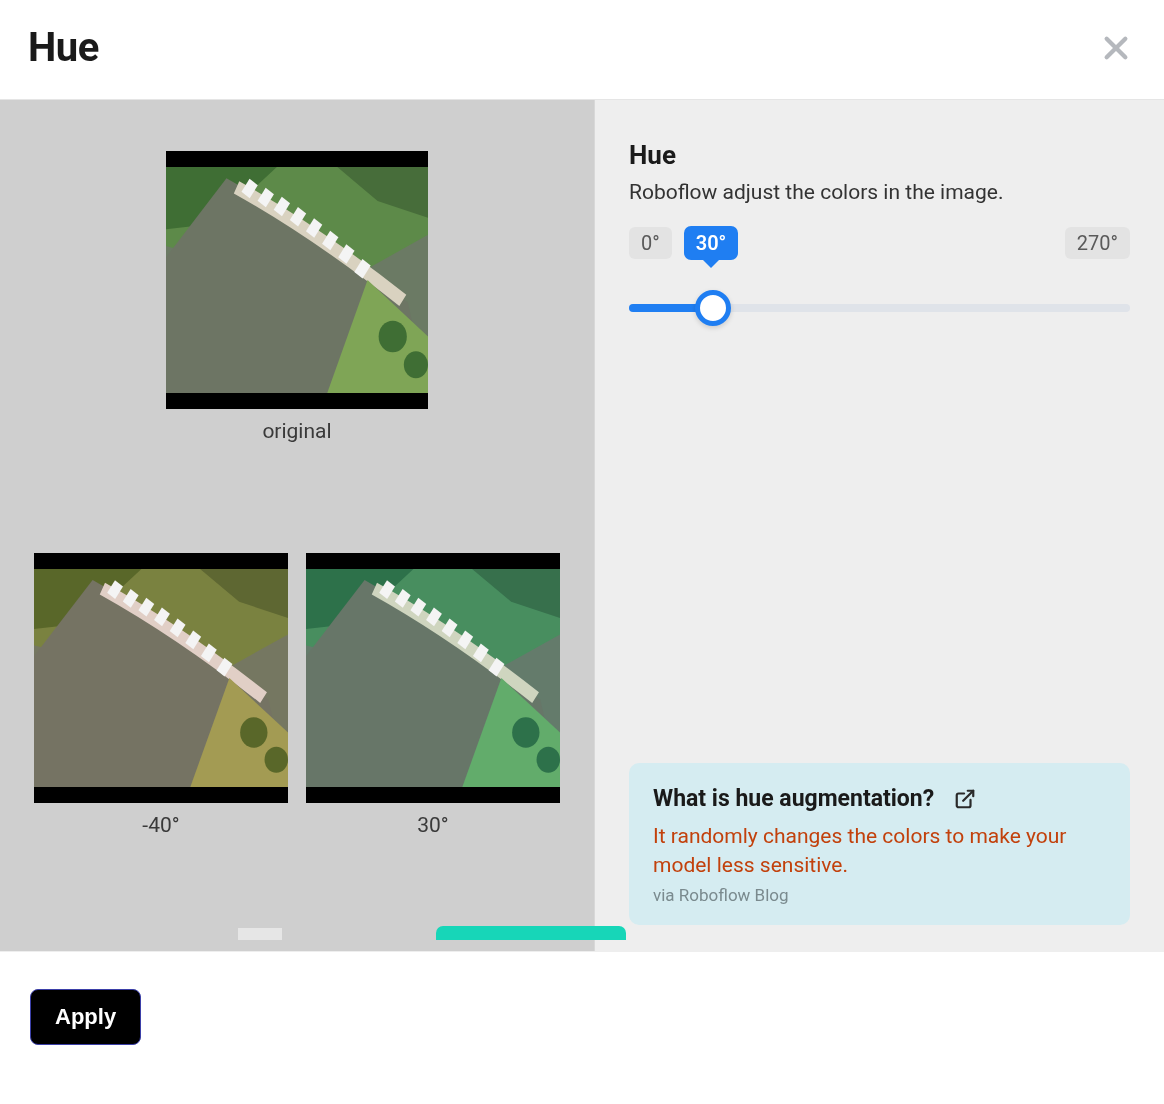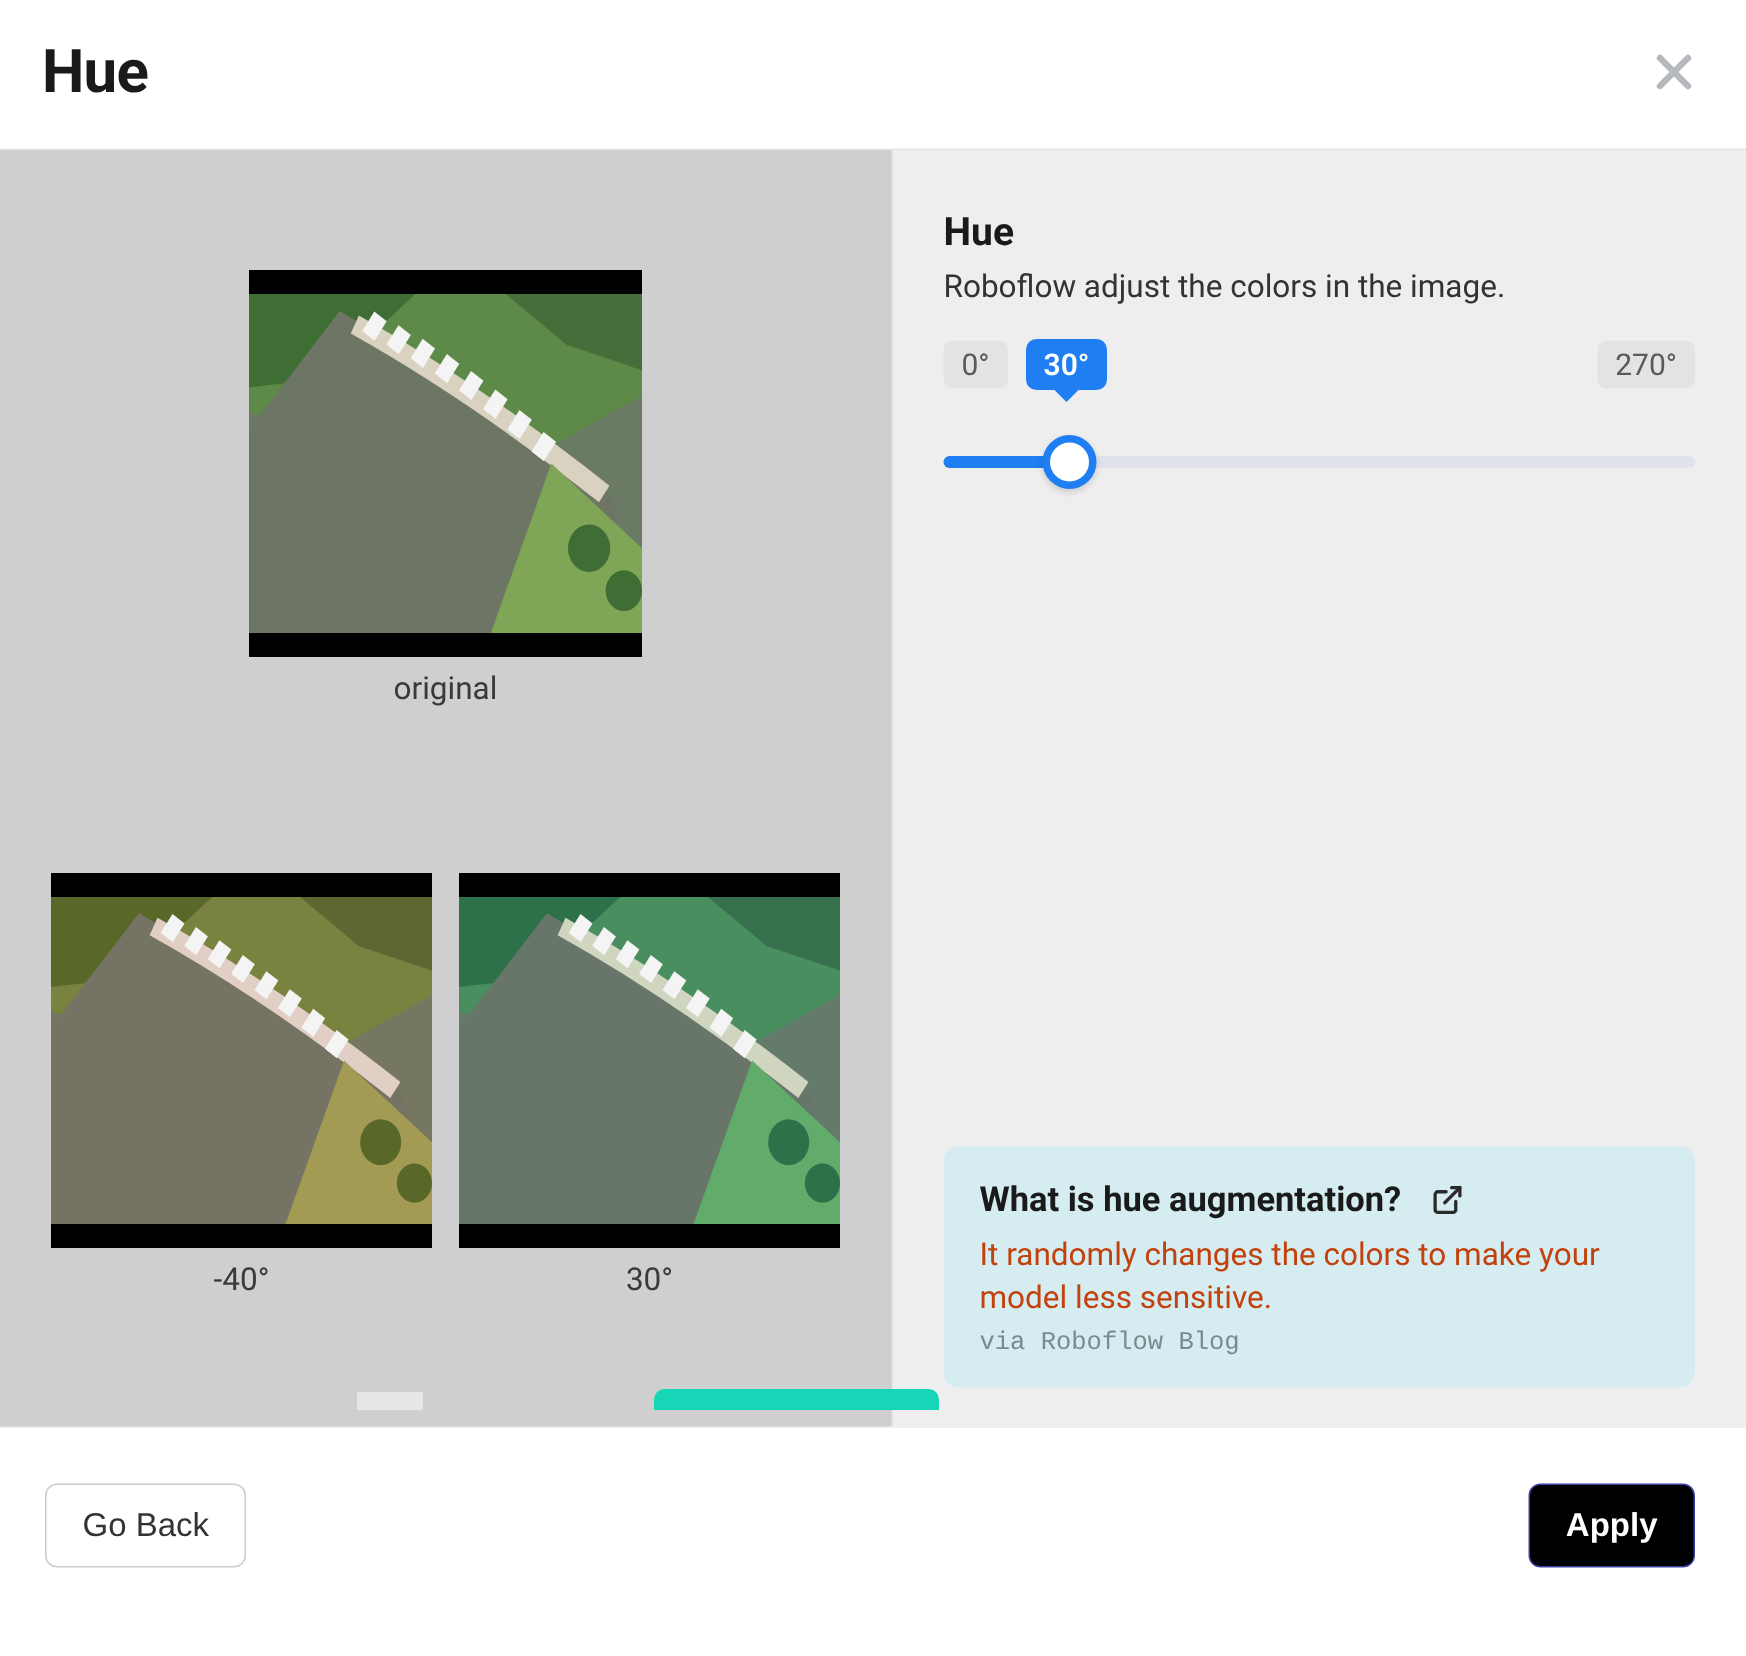--- a/index.html
+++ b/index.html
@@ -39,21 +39,21 @@
     height: 852px;
     border-top: 1px solid #e5e5e5;
   }
   .left-pane {
     width: 594px;
     background: #cfcfcf;
     position: relative;
     display: flex;
     flex-direction: column;
     align-items: center;
-    padding-top: 80px;
+    padding-top: 51px;
   }
   .right-pane {
     flex: 1;
     background: #eeeeee;
     border-left: 1px solid #d8d8d8;
     padding: 40px 34px 26px 34px;
     display: flex;
     flex-direction: column;
   }
 
@@ -176,21 +176,21 @@
   .info-card h3 {
     font-size: 23px;
     font-weight: 700;
     display: flex;
     align-items: center;
     gap: 20px;
     margin-bottom: 10px;
   }
   .ext-icon { width: 22px; height: 22px; color: #2a2a2a; }
   .info-card p { font-size: 21px; color: #c2410c; line-height: 1.35; margin-bottom: 6px; }
-  .info-card .via { font-size: 17px; color: #7a8a8e; font-family: Liberation Mono, monospace; }
+  .info-card .via { font-size: 17px; color: #7a8a8e; }
 
   
   .footer {
     display: flex;
     align-items: center;
     justify-content: space-between;
     padding: 20px 34px 0 30px;
     background: #fff;
     border-top: 1px solid #eee;
     height: 110px;
@@ -373,19 +373,18 @@
           </span>
         </h3>
         <p>It randomly changes the colors to make your model less sensitive.</p>
         <div class="via">via Roboflow Blog</div>
       </div>
     </div>
 
   </div>
 
   <div class="footer">
-    <button class="btn btn-secondary">Go Back</button>
     <button class="btn btn-primary">Apply</button>
   </div>
 
   <div class="gray-stub"></div>
   <div class="teal-stub"></div>
 </div>
 
 </body></html>

